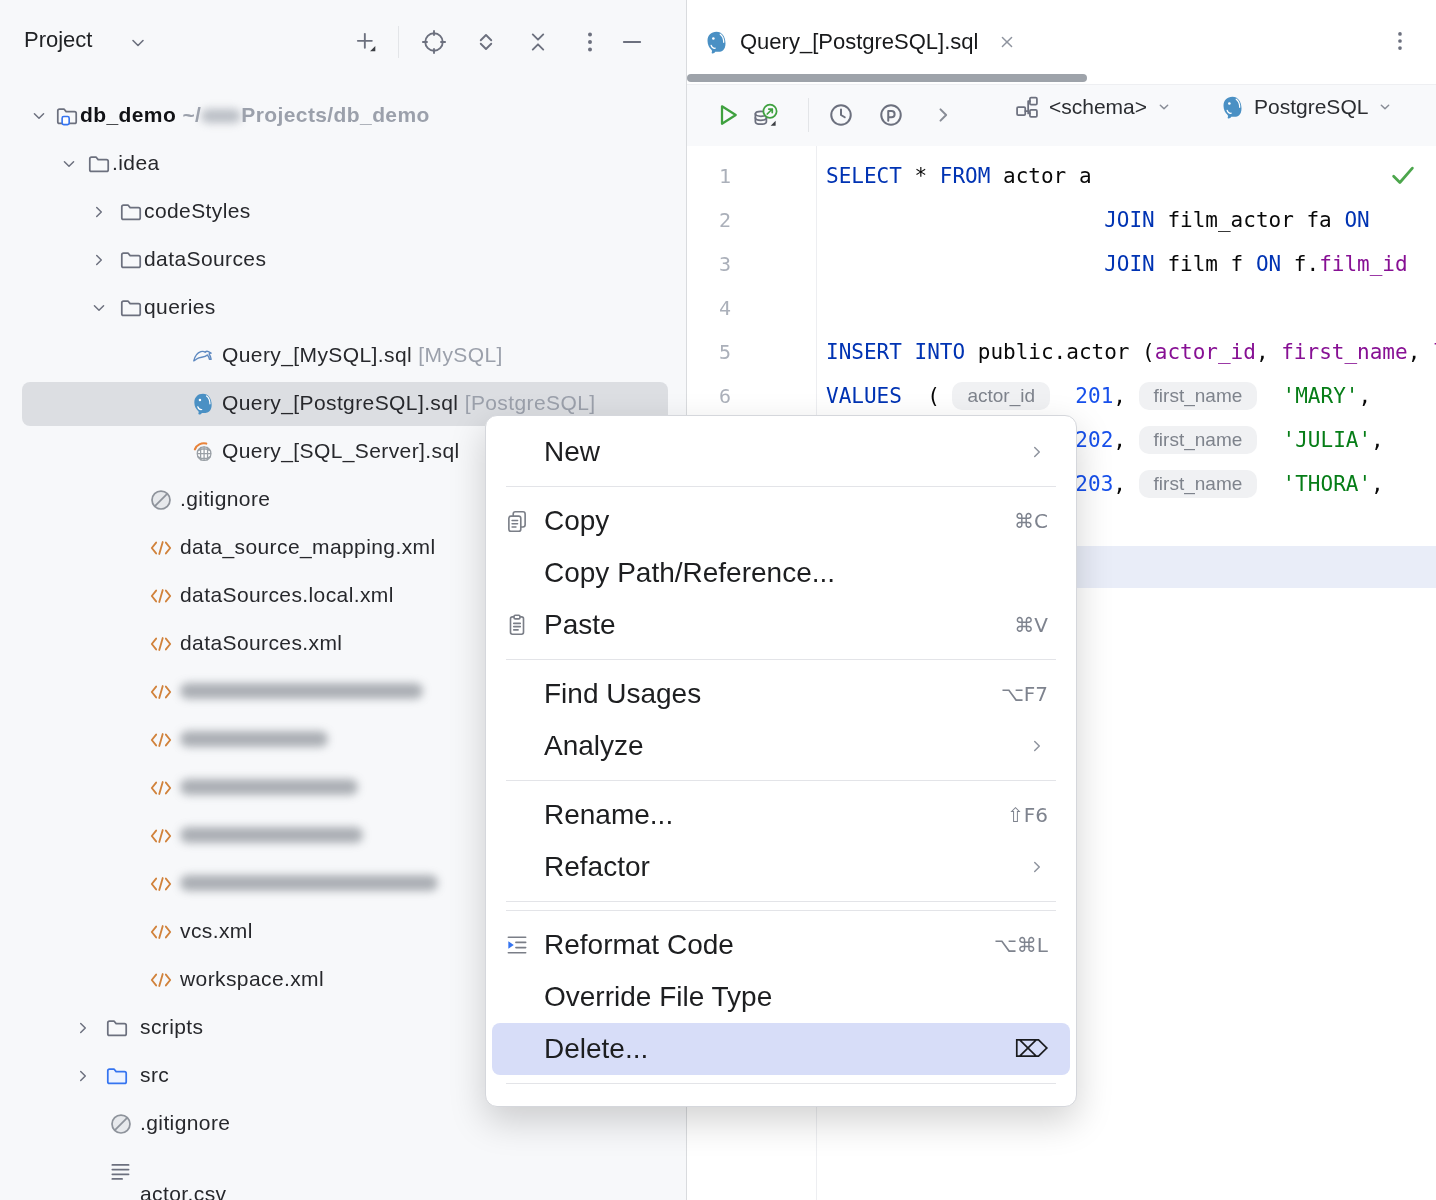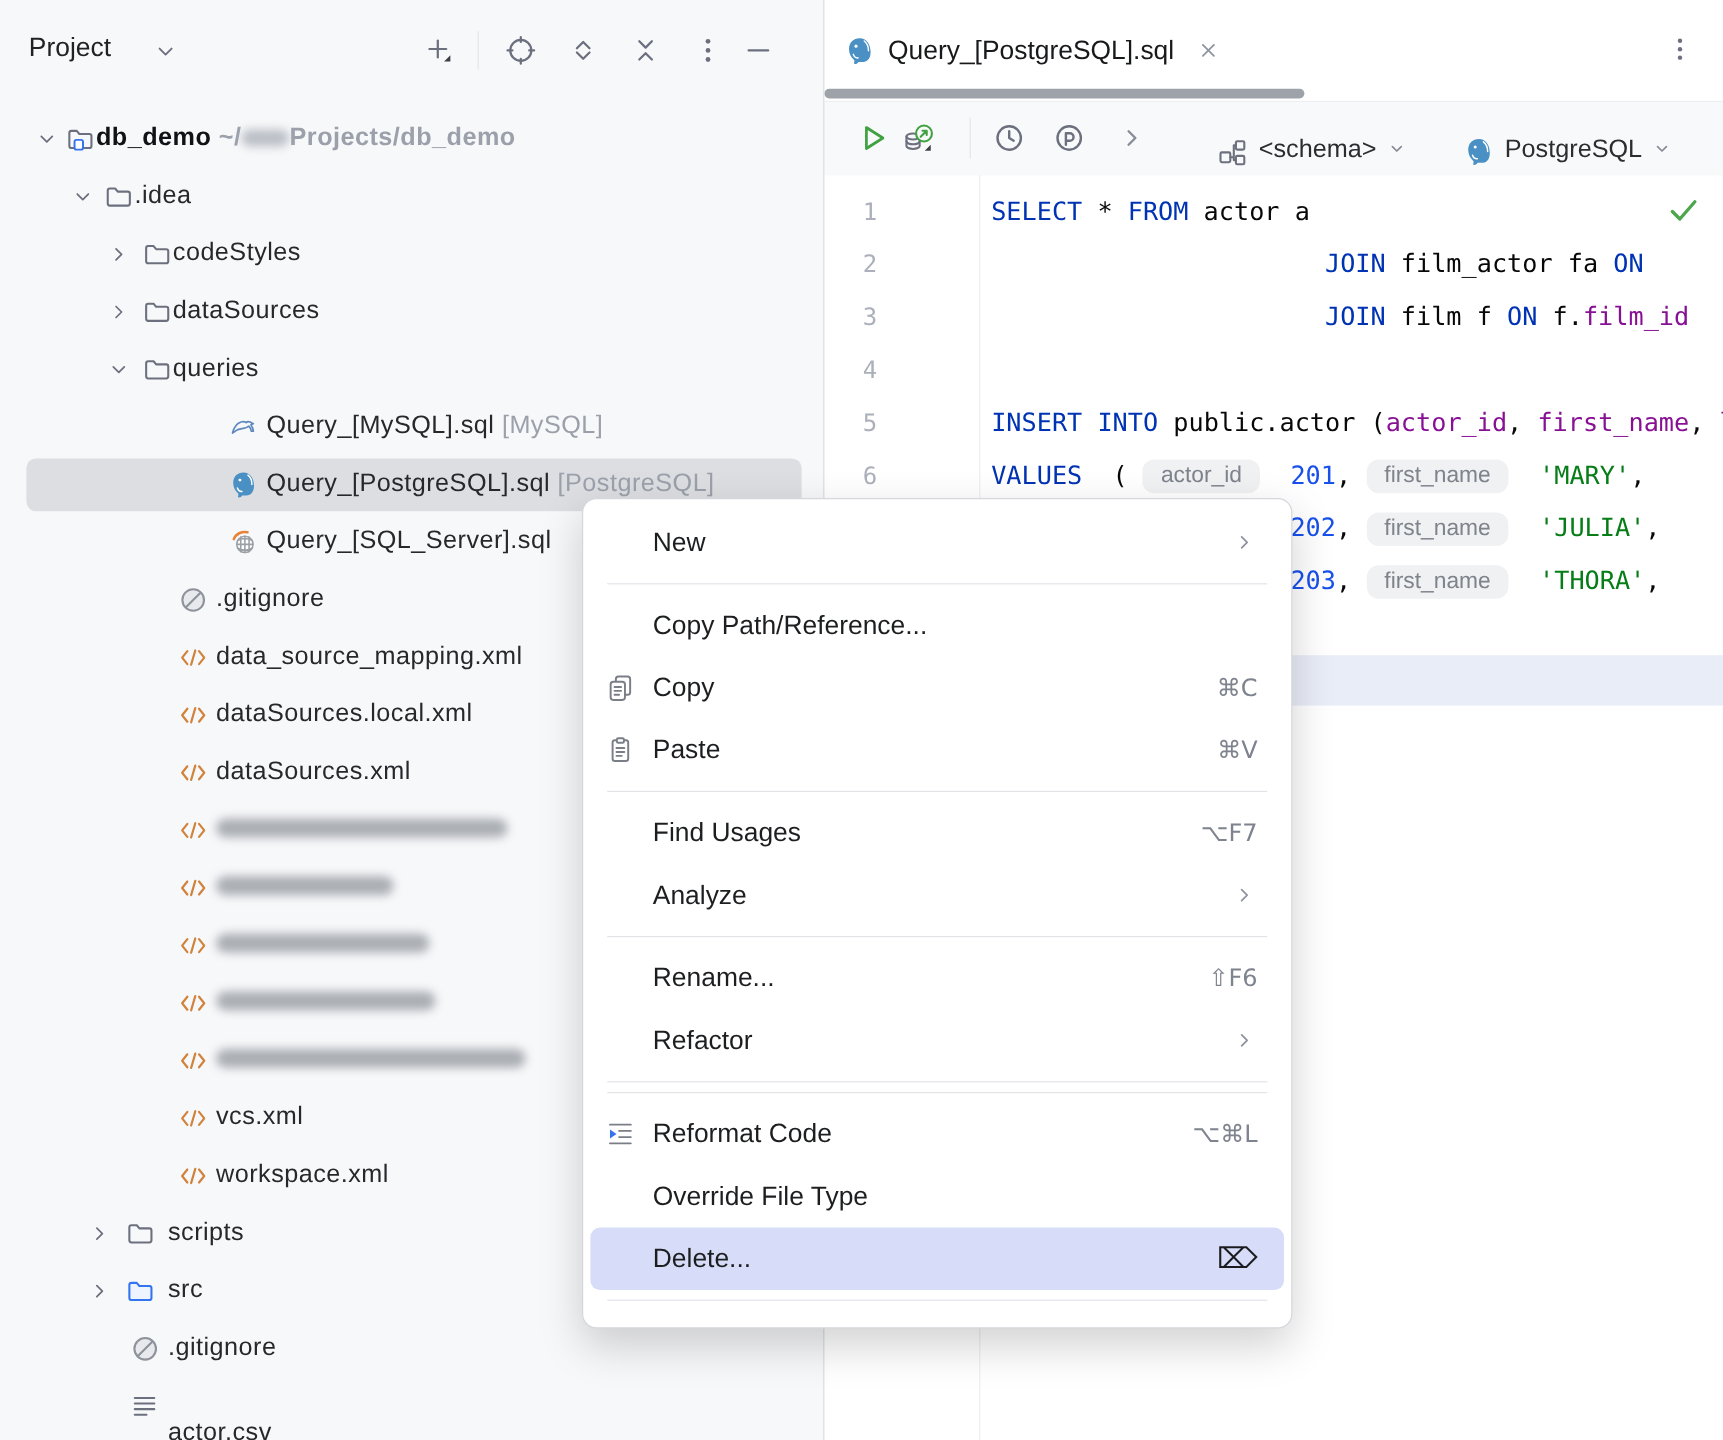--- a/index.html
+++ b/index.html
@@ -38,21 +38,21 @@
   #tab-pg{position:absolute;left:16px;top:18px;height:48px;display:flex;align-items:center;cursor:pointer;}
   #tab-icon{width:27px;height:27px;margin-right:10px;}
   #tab-title{font-size:22px;color:#18191B;}
   #tab-close{width:22px;height:22px;margin-left:18px;cursor:pointer;}
   #tab-scroll-thumb{position:absolute;left:0;top:74px;width:400px;height:8px;background:#9EA3AA;border-radius:4px;}
   #tab-kebab{position:absolute;left:700px;top:28px;width:26px;height:26px;cursor:pointer;}
 
   #ed-toolbar{position:absolute;left:0;top:85px;width:749px;height:61px;background:#F8F9FB;border-bottom:1px solid #EBECF0;}
   .tb-btn{position:absolute;top:15px;width:30px;height:30px;cursor:pointer;}
   #tb-div{position:absolute;left:121px;top:13px;width:1px;height:34px;background:#E3E5E8;}
-  .tb-widget{position:absolute;top:28px;height:34px;display:flex;cursor:pointer;}
+  .tb-widget{position:absolute;top:5px;height:34px;display:flex;align-items:center;cursor:pointer;}
   .tb-widget .wlabel{font-size:21px;color:#2B2D31;margin:0 6px 0 8px;}
   .wchev{width:22px;height:22px;}
 
   
   #code{position:absolute;left:0;top:146px;width:749px;height:1054px;background:#fff;}
   #caret-band{position:absolute;left:0;top:400px;width:749px;height:42px;background:#E9EDF8;}
   #gutter-line{position:absolute;left:129px;top:0;width:1px;height:1054px;background:#EDEEF1;}
   .gut-num{position:absolute;left:0;width:44px;text-align:right;font-family:"DejaVu Sans Mono",monospace;
            font-size:20px;color:#ABB0BA;line-height:44px;}
   .code-line{position:absolute;left:139px;height:44px;line-height:44px;white-space:pre;
@@ -65,21 +65,21 @@
         background:#F0F1F3;border-radius:10px;padding:3px 15px;line-height:normal;vertical-align:1px;}
   #check-icon{position:absolute;left:701px;top:14px;width:30px;height:30px;}
 
   
   #context-menu{position:absolute;left:485px;top:415px;width:592px;background:#FFFFFF;
                 border:1px solid #D5D7DC;border-radius:12px;box-shadow:0 14px 36px rgba(0,0,0,.18);
                 padding:10px 0 14px 0;z-index:50;box-sizing:border-box;}
   .menu-item{position:relative;height:52px;display:flex;align-items:center;padding:0 28px 0 18px;cursor:pointer;}
   .menu-item .mi-icon{width:40px;height:26px;flex:0 0 40px;}
   .menu-item .mi-icon .ic{width:26px;height:26px;}
-  .menu-item .mi-label{font-size:22px;color:#1D1E20;}
+  .menu-item .mi-label{font-size:28px;color:#1D1E20;}
   .menu-item .mi-right{margin-left:auto;font-family:"DejaVu Sans",sans-serif;font-size:20px;color:#7E838E;}
   .menu-item .mi-sub{margin-left:auto;width:22px;height:22px;}
   .menu-item.highlight{background:#D7DDF8;border-radius:8px;margin:0 6px;padding:0 22px 0 12px;}
   .menu-item.highlight .mi-right{color:#1A1B1E;font-size:24px;}
   .menu-sep{height:1px;background:#E3E4E8;margin:8px 20px;}
 </style>
 </head>
 <body>
 
 <div id="app">
@@ -501,33 +501,33 @@
         <span class="mi-icon"></span>
         <span class="mi-label">New</span>
         <span class="ic mi-sub">
           <svg viewBox="0 0 24 24" fill="none" stroke="#8E939E" stroke-width="1.6" stroke-linecap="round" stroke-linejoin="round">
             <polyline points="9.5,7 14.5,12 9.5,17"></polyline>
           </svg>
         </span>
       </div>
       <div class="menu-sep"></div>
       <div class="menu-item">
-        <span class="mi-icon"></span>
-        <span class="mi-label">Copy Path/Reference...</span>
-      </div>
-      <div class="menu-item">
         <span class="mi-icon"><span class="ic"><svg viewBox="0 0 24 24" fill="none" stroke="#7A7E87" stroke-width="1.5" stroke-linecap="round" stroke-linejoin="round">
               <rect x="8.5" y="3.5" width="11" height="14" rx="2"></rect>
               <rect x="4.5" y="7.5" width="11" height="14" rx="2" fill="#fff"></rect>
               <path d="M7.5 11.5h5M7.5 14.5h5M7.5 17.5h3.5"></path>
             </svg></span></span>
         <span class="mi-label">Copy</span>
         <span class="mi-right">⌘C</span>
       </div>
       <div class="menu-item">
+        <span class="mi-icon"></span>
+        <span class="mi-label">Copy Path/Reference...</span>
+      </div>
+      <div class="menu-item">
         <span class="mi-icon"><span class="ic"><svg viewBox="0 0 24 24" fill="none" stroke="#7A7E87" stroke-width="1.5" stroke-linecap="round" stroke-linejoin="round">
               <rect x="6" y="4.5" width="12" height="16" rx="1.8"></rect>
               <rect x="9.3" y="3" width="5.4" height="3.4" rx="1" fill="#fff"></rect>
               <path d="M9 10.5h6M9 13.5h6M9 16.5h4"></path>
             </svg></span></span>
         <span class="mi-label">Paste</span>
         <span class="mi-right">⌘V</span>
       </div>
       <div class="menu-sep"></div>
       <div class="menu-item">

